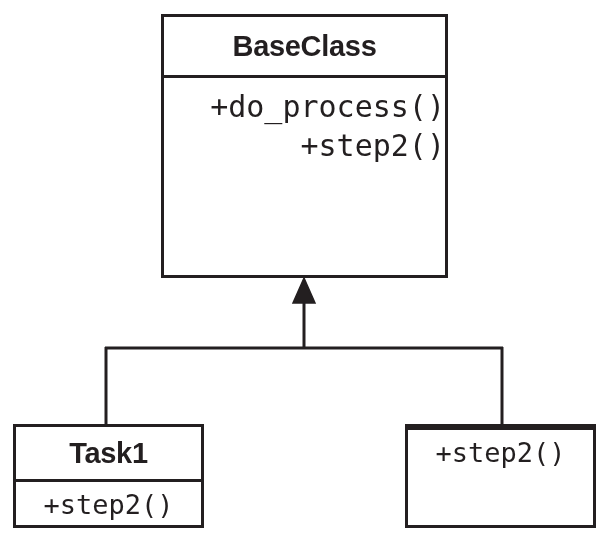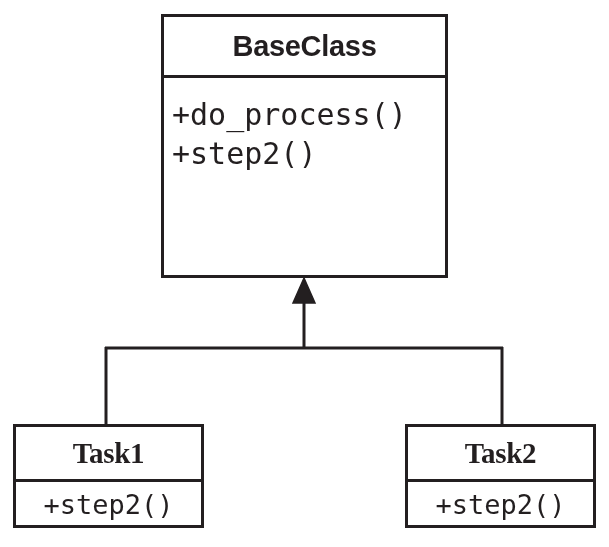--- a/index.html
+++ b/index.html
@@ -9,20 +9,21 @@
   }
   body {
     font-family: "Liberation Sans", sans-serif;
   }
   #diagram {
     position: relative;
     width: 609px;
     height: 547px;
     background: #ffffff;
     overflow: hidden;
+    text-align: right;
   }
 
   
   .uml-class {
     position: absolute;
     background: #ffffff;
     border: 3px solid #231f20;
     box-sizing: border-box;
   }
   .uml-name-compartment {
@@ -52,39 +53,38 @@
     top: 14px;
     width: 287px;
     height: 264px;
   }
   #base-class .uml-name-compartment {
     height: 58px;
     font-size: 29px;
   }
   #base-class .uml-members-compartment {
     height: 200px;
-    padding: 17px 0 0 8px;
+    padding: 9px 0 0 8px;
   }
   #base-class .uml-member {
     font-size: 30px;
     line-height: 39px;
   }
 
   
   .subclass {
     width: 191px;
     height: 104px;
     top: 424px;
   }
   #task1-class { left: 13px; }
   #task2-class { left: 405px; }
   .subclass .uml-name-compartment {
     height: 52px;
     font-size: 29px;
-    font-family: Liberation Serif, serif;
   }
   .subclass .uml-members-compartment {
     height: 49px;
     display: flex;
     align-items: center;
     justify-content: center;
   }
   .subclass .uml-member {
     font-size: 27px;
     line-height: 30px;
@@ -127,19 +127,18 @@
   </div>
 
   <div class="uml-class subclass" id="task1-class">
     <div class="uml-name-compartment">Task1</div>
     <div class="uml-members-compartment">
       <div class="uml-member">+step2()</div>
     </div>
   </div>
 
   <div class="uml-class subclass" id="task2-class">
-    <div class="uml-name-compartment">Task2</div>
     <div class="uml-members-compartment">
       <div class="uml-member">+step2()</div>
     </div>
   </div>
 
 </div>
 
 </body></html>

